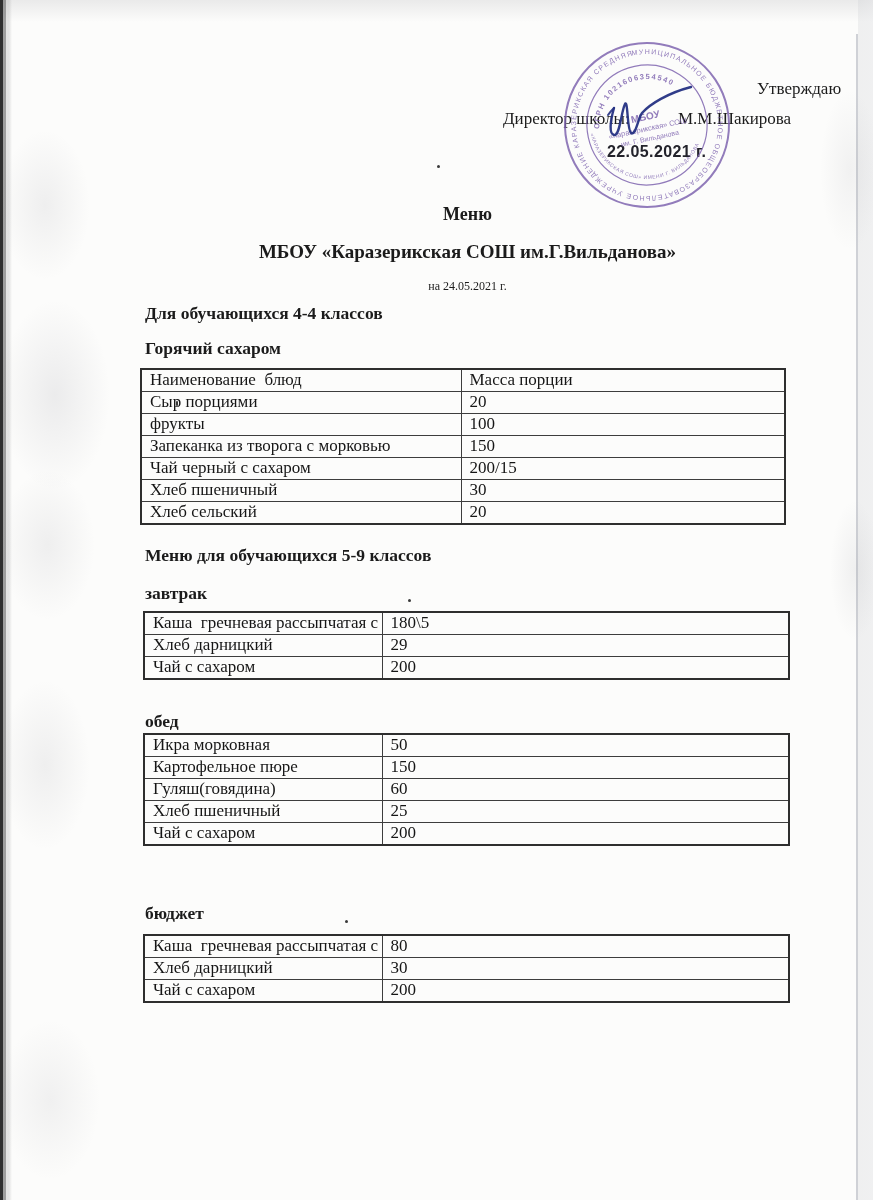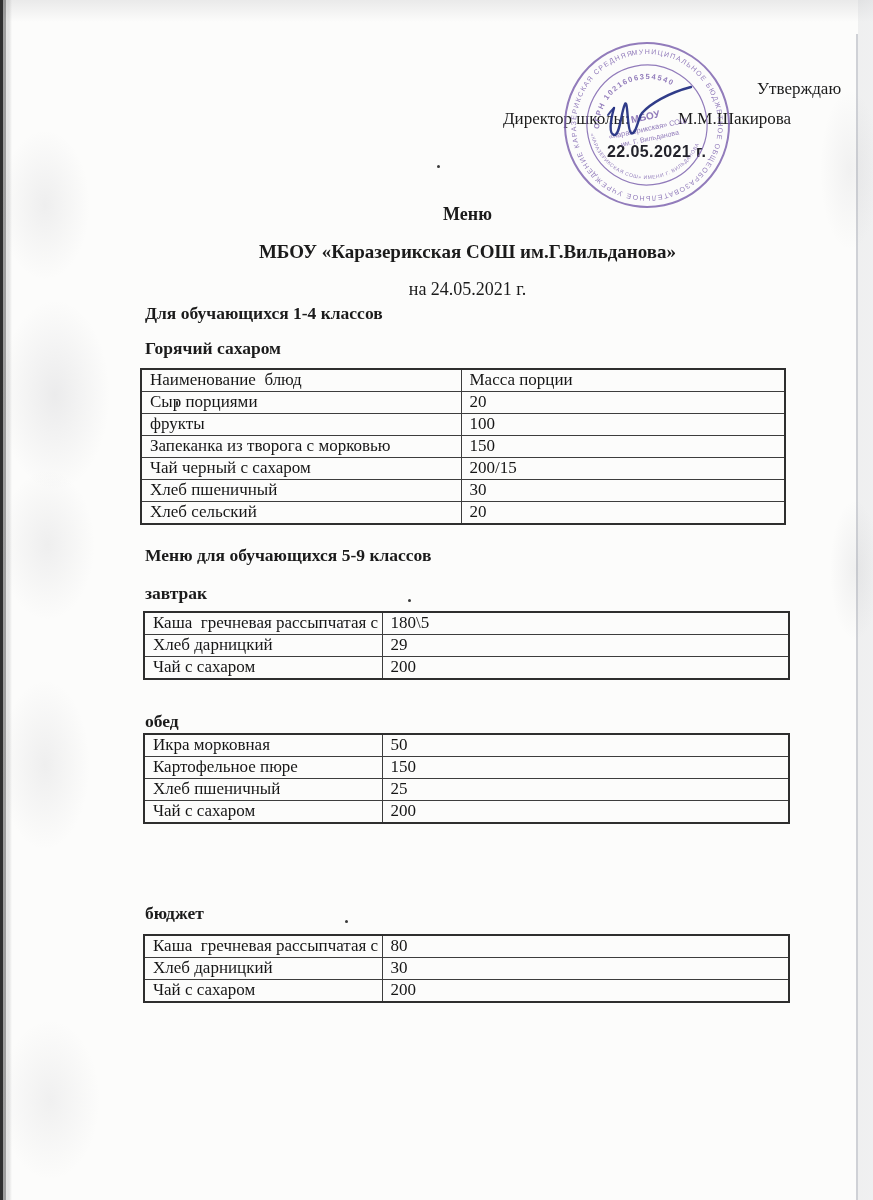--- a/index.html
+++ b/index.html
@@ -85,23 +85,23 @@
     <text x="95" y="111" text-anchor="middle" font-size="7">им. Г. Вильданова</text>
   </svg>
 
   <svg class="signature" width="110" height="62" viewBox="0 0 110 62">
     <path d="M20,26 C16,40 15,52 20,53 C26,54 27,30 31,22 C34,17 33,48 37,51 C42,54 44,36 48,31 C56,22 74,11 97,5" fill="none" stroke="#253183" stroke-width="2.4" stroke-linecap="round" opacity=".95"></path>
     <path d="M14,33 C16,30 18,28 20,26" fill="none" stroke="#253183" stroke-width="2" stroke-linecap="round" opacity=".9"></path>
   </svg>
 
   <div class="title-wrap t-bold" style="top:204px;font-size:18px;">Меню</div>
   <div class="title-wrap t-bold" style="top:241px;font-size:19px;">МБОУ «Каразерикская СОШ им.Г.Вильданова»</div>
-  <div class="title-wrap" style="top:279px;font-size:18px;">на 24.05.2021 г.</div>
-
-  <div class="sect-head" style="top:303px;">Для обучающихся 1-4 классов</div>
+  <div class="title-wrap" style="top:279px;font-size:12px;">на 24.05.2021 г.</div>
+
+  <div class="sect-head" style="top:303px;">Для обучающихся 4-4 классов</div>
   <div class="sect-head" style="top:338px;">Горячий сахаром</div>
   <table class="menu" style="left:140px;top:368px;width:644px;">
     <colgroup>
         <col style="width:320px">
         <col style="width:324px">
       </colgroup>
     <tbody>
         <tr>
       <th>Наименование&nbsp; блюд</th>
       <th>Масса порции</th>
@@ -165,20 +165,24 @@
     <tbody>
         <tr>
           <td>Икра морковная</td>
           <td>50</td>
         </tr>
     <tr>
           <td>Картофельное пюре</td>
           <td>150</td>
         </tr>
     <tr>
+          <td>Гуляш(говядина)</td>
+          <td>60</td>
+        </tr>
+    <tr>
           <td>Хлеб пшеничный</td>
           <td>25</td>
         </tr>
     <tr>
           <td>Чай с сахаром</td>
           <td>200</td>
         </tr>
   </tbody>
     </table>
 

